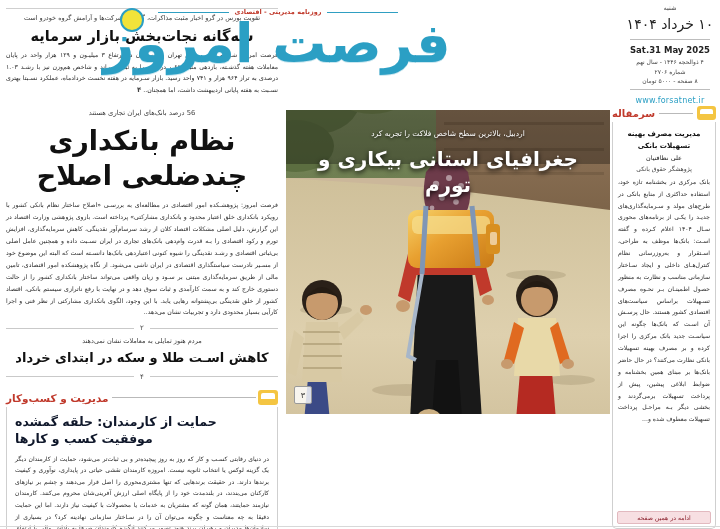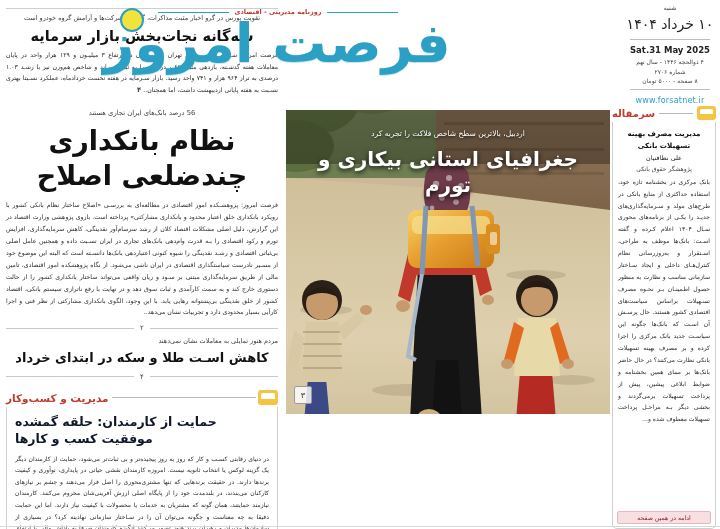--- a/index.html
+++ b/index.html
@@ -88,21 +88,21 @@
   .lead-body{
     font-size:6.2px;line-height:1.92;color:#2b2b2b;text-align:justify;
     margin-top:6px;
   }
   .sep{
     display:flex;align-items:center;gap:6px;margin:6px 0 5px;
   }
   .sep .rl{flex:1;height:1px;background:#c9c9c9;}
   .sep .pg{font-size:7px;color:#444;}
 
-  .second-kicker{font-size:6.5px;color:#3a3a3a;text-align:right;line-height:1.5;}
+  .second-kicker{font-size:6.5px;color:#3a3a3a;text-align:center;line-height:1.5;}
   .second-head{
     font-size:13px;font-weight:bold;color:#111;text-align:center;
     margin:3px 0 2px;line-height:1.3;
   }
 
   
   .sectionbox{position:relative;margin-top:8px;}
   .sec-header{
     position:relative;height:18px;display:flex;align-items:center;
     justify-content:flex-start;flex-direction:row-reverse;gap:2px;

